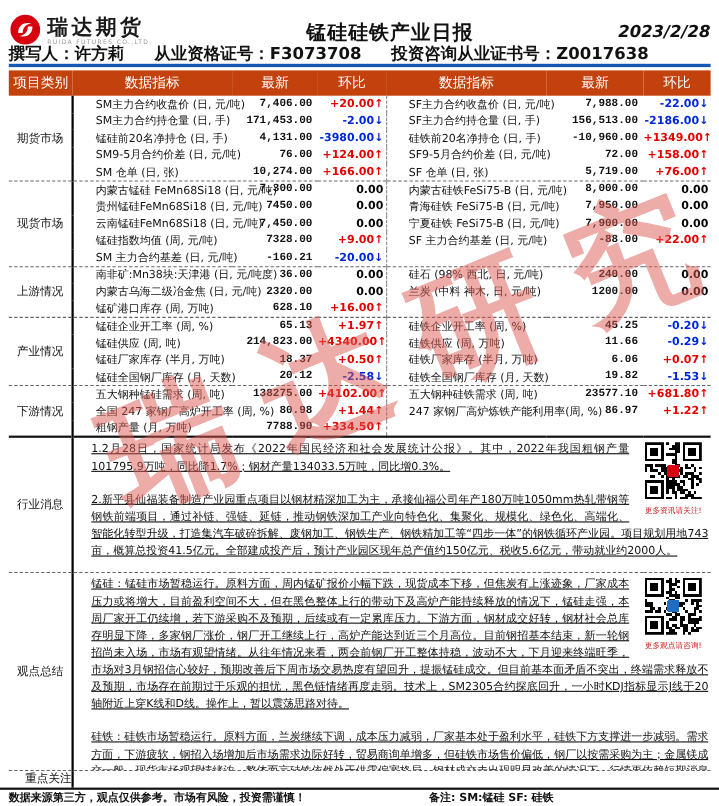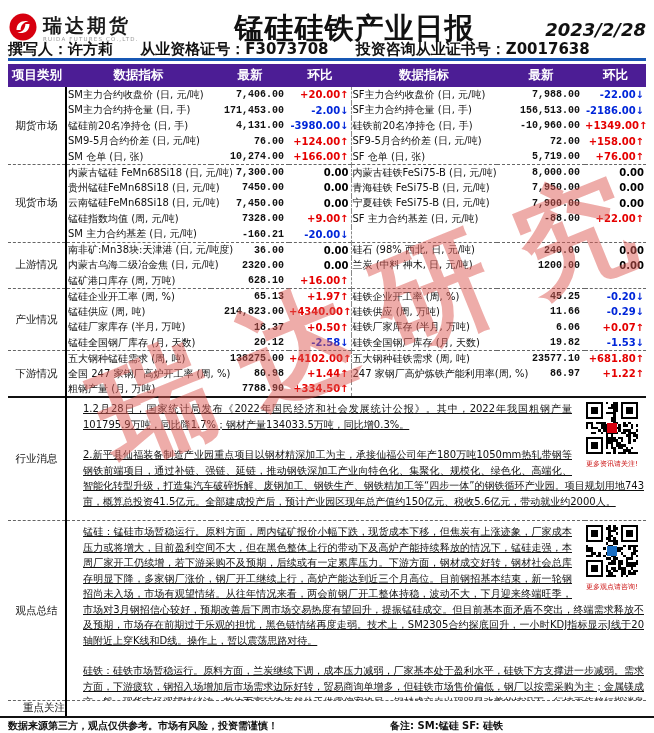--- a/index.html
+++ b/index.html
@@ -9,35 +9,35 @@
     font-family:"DejaVu Sans","Liberation Sans",sans-serif; color:#111;
   }
   .page { padding:0 8px; position:relative; }
 
   
   .top { display:flex; align-items:center; height:42px; padding-top:16px; }
   .brand { display:flex; align-items:center; gap:5px; width:205px; }
   .brand-txt { display:flex; flex-direction:column; line-height:1; }
   .brand-name { font-size:19px; font-weight:bold; letter-spacing:3px; color:#1a1a1a; }
   .brand-sub { font-size:5.5px; color:#999; letter-spacing:1.2px; margin-top:2px; }
-  .doc-title { flex:1; text-align:center; font-size:29px; font-weight:bold; letter-spacing:1px; }
-  .doc-date { width:150px; text-align:right; font-size:18px; font-weight:bold; font-style:italic; }
+  .doc-title { flex:1; text-align:center; font-size:18px; font-weight:bold; letter-spacing:1px; }
+  .doc-date { width:150px; text-align:right; font-size:15px; font-weight:bold; font-style:italic; }
 
   .byline { font-size:15px; font-weight:bold; height:15px; line-height:15px; }
   .byline span.pair { margin-right:22px; }
   .blue-rule { height:3px; background:#1757b4; margin-top:1px; }
 
   
   table { width:638px; border-collapse:collapse; table-layout:fixed; margin-top:3px; }
   col.c-cat{width:58px;} col.c-lbl{width:145px;} col.c-val{width:78px;} col.c-chg{width:62px;}
   col.c-rlbl{width:146px;} col.c-rval{width:88px;} col.c-rchg{width:61px;}
-  thead th { background:#4c1d95; color:#fff; font-size:12.5px; font-weight:bold; height:23px; padding:0; }
+  thead th { background:#c2410c; color:#fff; font-size:12.5px; font-weight:normal; height:23px; padding:0; }
   tbody td { font-size:10px; height:15.5px; padding:0; vertical-align:middle; }
   td.cat { text-align:center; font-size:10.5px; border-right:2px solid #000; vertical-align:middle; }
-  td.lbl { padding-left:1px; white-space:nowrap; overflow:visible; }
+  td.lbl { padding-left:20px; white-space:nowrap; overflow:visible; }
   td.rlbl { border-left:1px dashed #888; }
   td.val { text-align:right; font-weight:bold; padding-right:5px; white-space:nowrap;font-family:Liberation Mono, monospace; }
   td.chg { text-align:right; font-weight:bold; padding-right:2px; white-space:nowrap; }
   .up   { color:#e50000; }
   .down { color:#0026d9; }
   .flat { color:#000; }
   tr.sec-start td { border-top:1px dashed #666; }
   tr.solid-top td { border-top:2px solid #111; }
 
   

